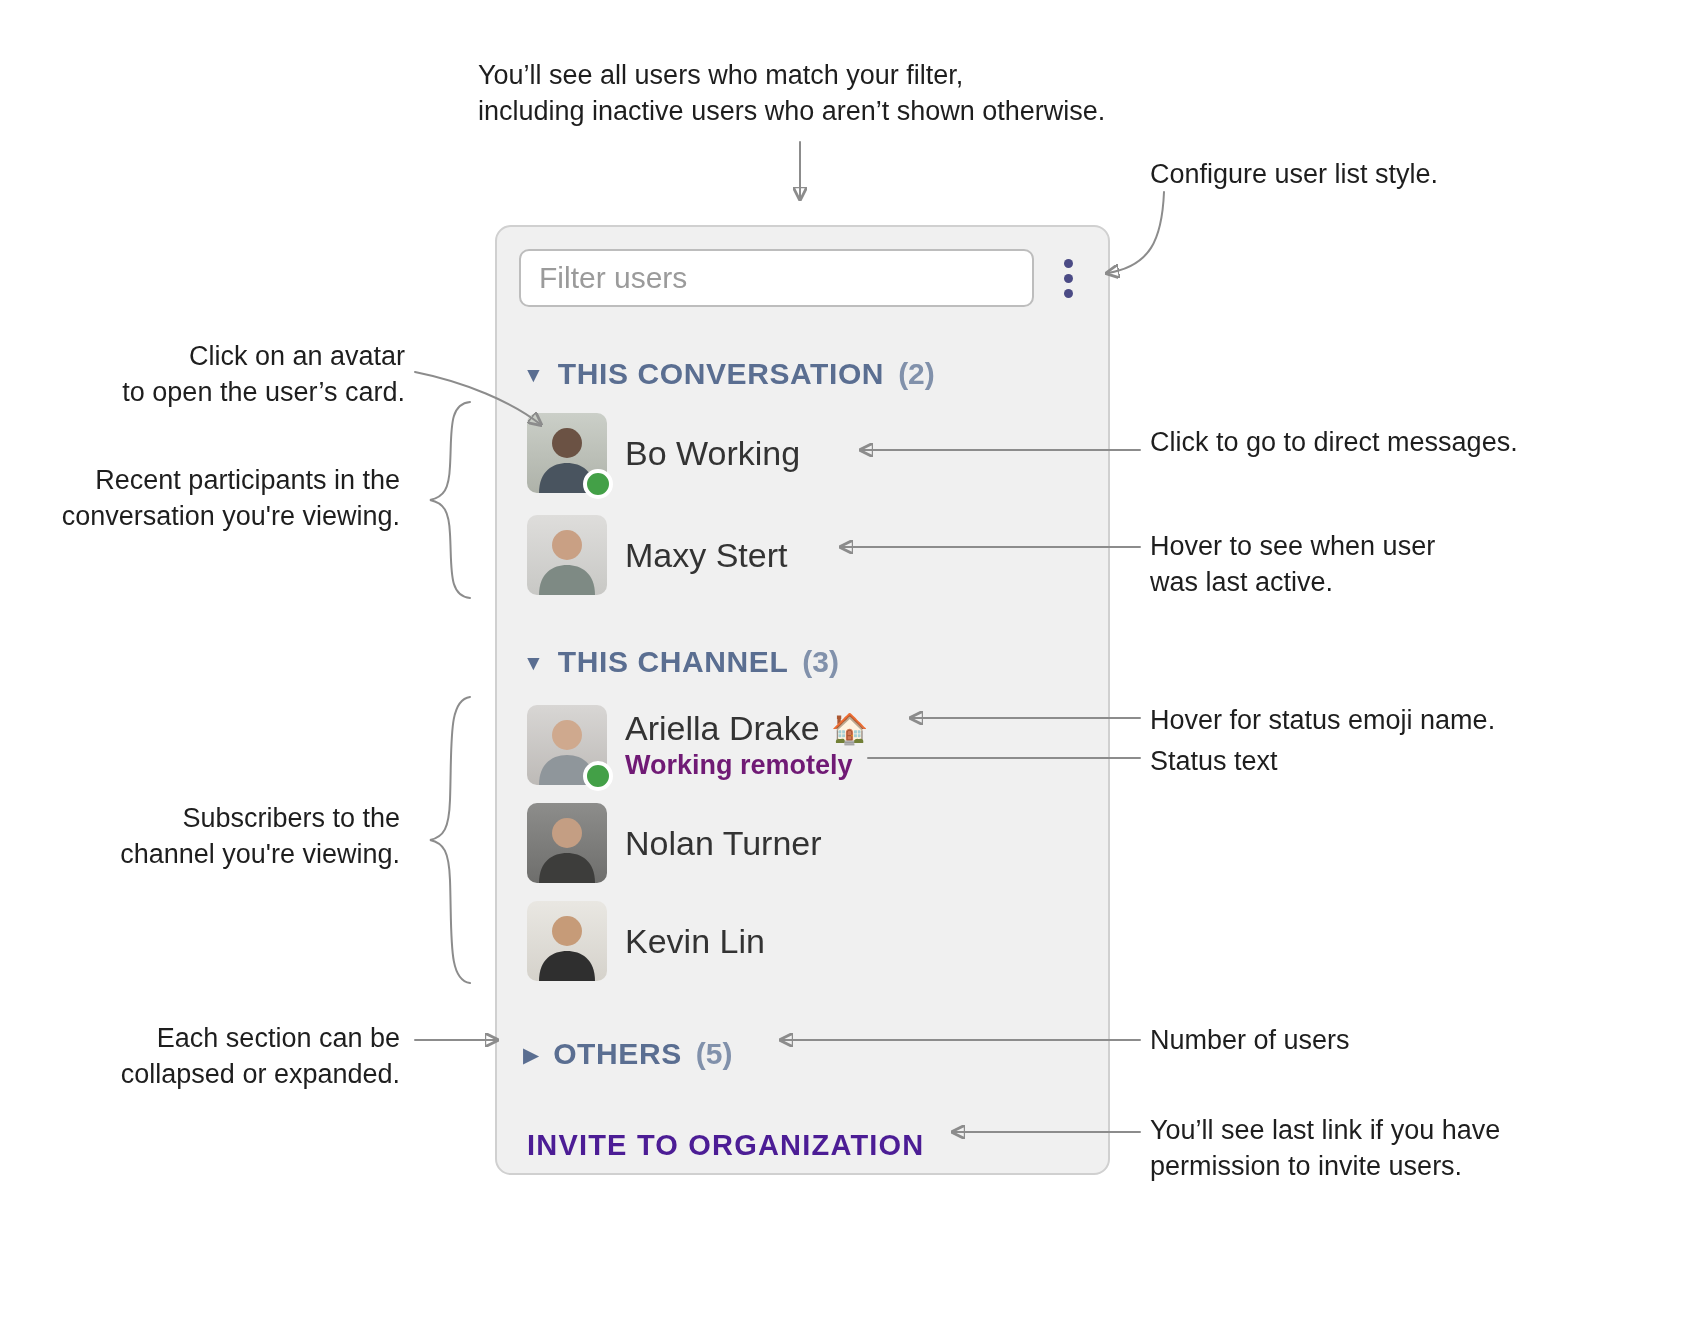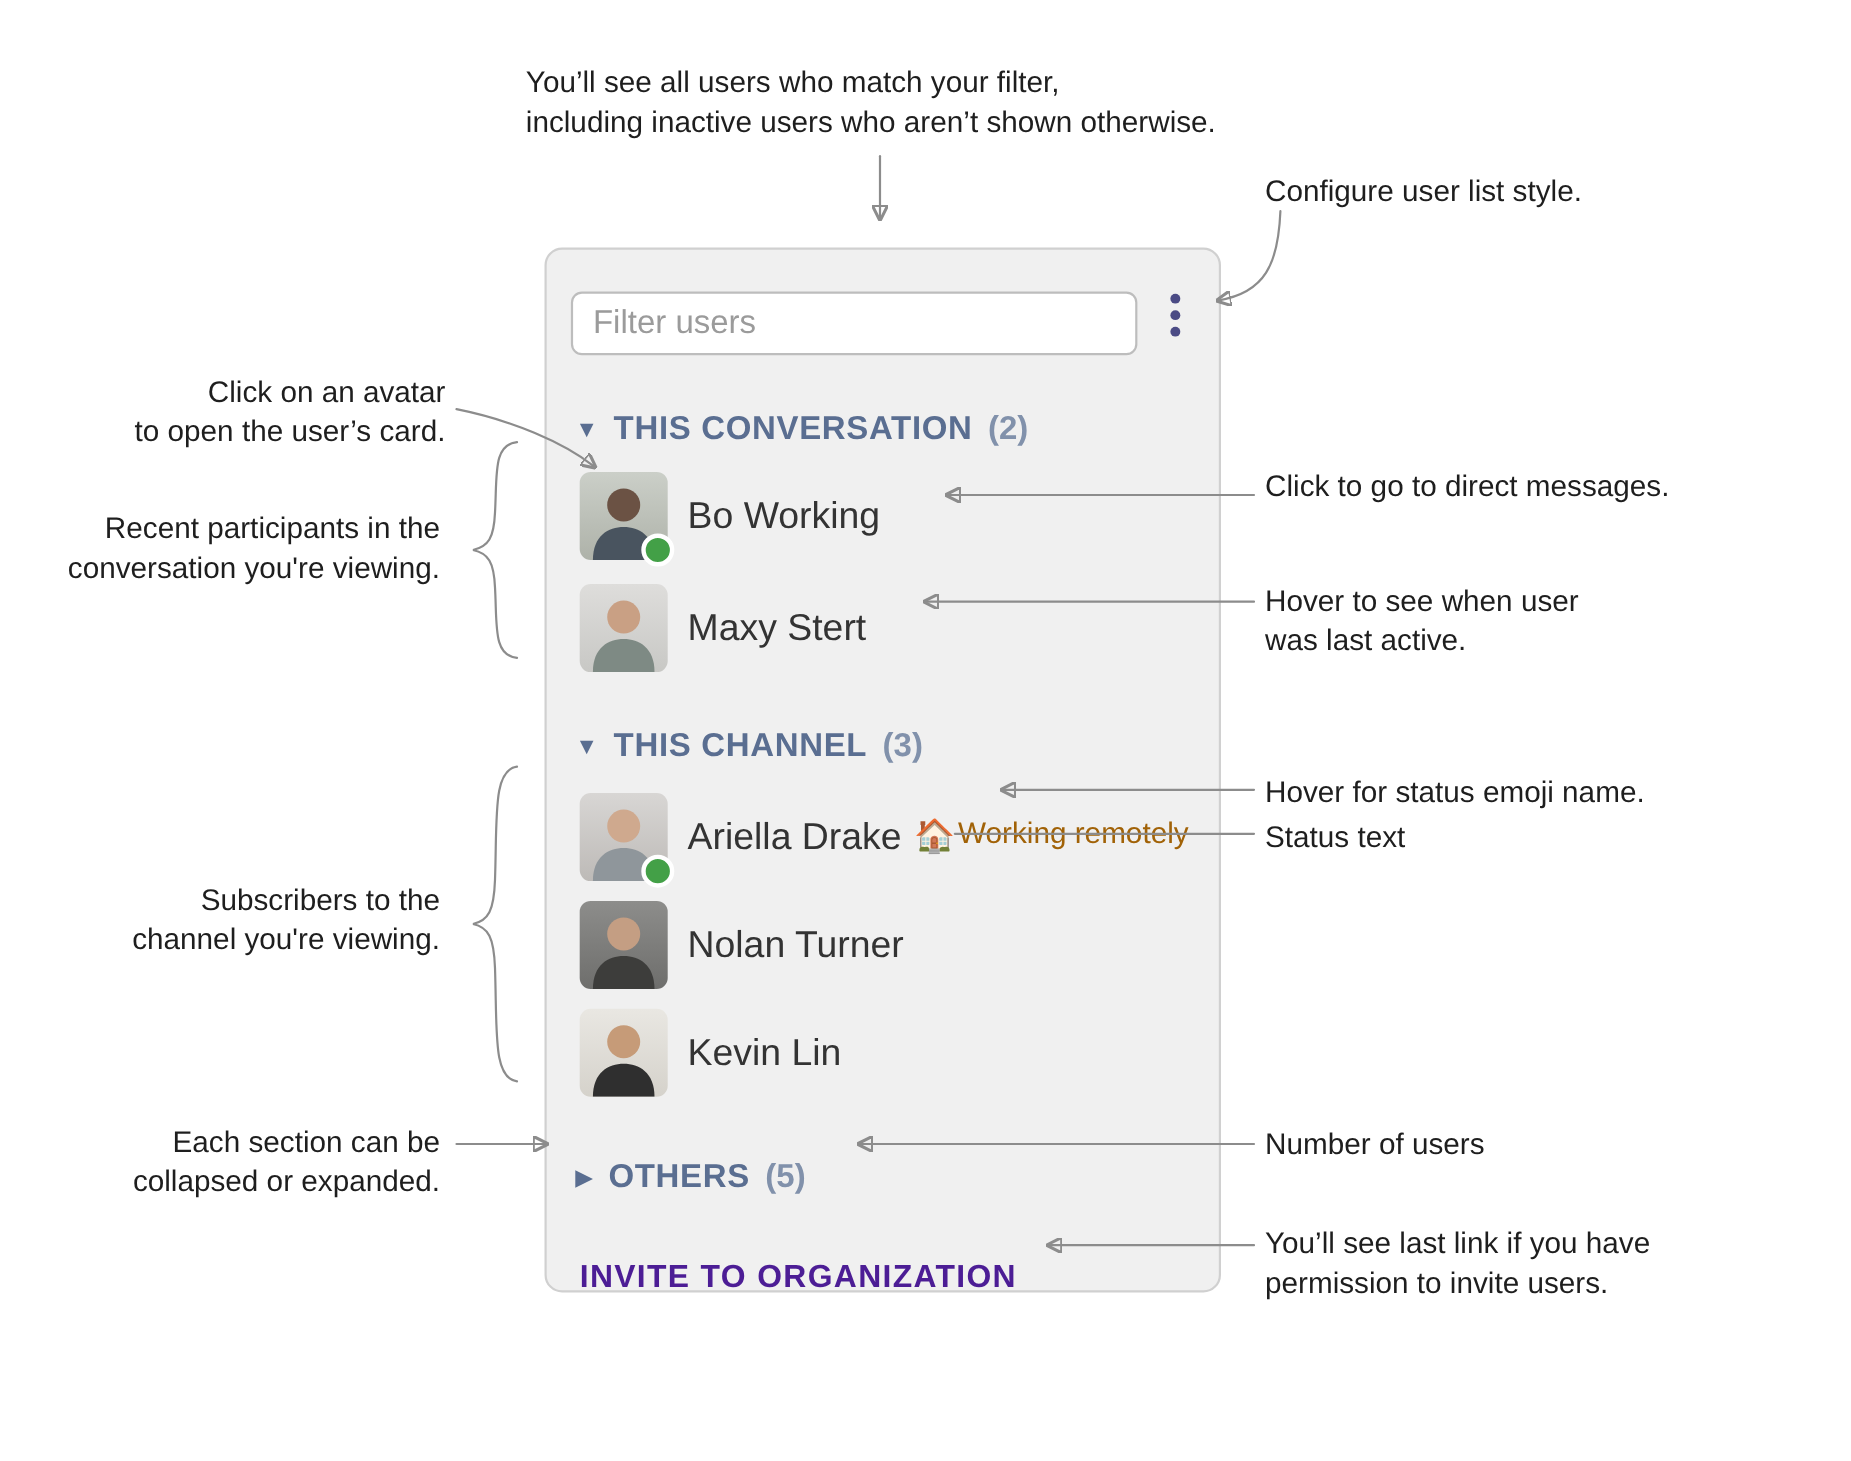--- a/index.html
+++ b/index.html
@@ -39,21 +39,20 @@
     border-radius:16px;
     padding:22px 18px 0 22px;
   }
   .filter-row { display:flex; align-items:center; gap:12px; }
   .filter-input {
     flex:1; height:58px; box-sizing:border-box;
     border:2px solid #bdbdbd; border-radius:10px;
     background:#ffffff; outline:none;
     font-family:inherit; font-size:30px; color:#333;
     padding:0 18px;
-    margin-top:16px;
   }
   .filter-input::placeholder { color:#9b9b9b; }
   .kebab {
     width:44px; height:58px; border:none; background:transparent;
     display:flex; flex-direction:column; align-items:center; justify-content:center;
     gap:6px; cursor:pointer; padding:0;
   }
   .kebab .dot { width:9px; height:9px; border-radius:50%; background:#4b4b85; }
 
   .section-header {
@@ -76,24 +75,24 @@
     position:relative; width:80px; height:80px;
     border-radius:10px; overflow:visible; cursor:pointer; flex:0 0 auto;
   }
   .avatar svg.person { width:80px; height:80px; border-radius:10px; display:block; }
   .presence {
     position:absolute; right:-6px; bottom:-6px;
     width:22px; height:22px; border-radius:50%;
     background:#43a047; border:4px solid #ffffff;
   }
   .user-name { font-size:34px; color:#333333; cursor:pointer; }
-  .user-meta { display:flex; flex-direction:row; justify-content:center; gap:2px; }
+  .user-meta { display:flex; flex-direction:column; justify-content:center; gap:2px; }
   .name-line { display:flex; align-items:center; gap:12px; }
   .status-emoji { font-size:30px; line-height:1; }
-  .status-text { font-size:27px; color:#a16207; }
+  .status-text { font-size:27px; color:#701a75;font-weight:bold; }
 
   
   .av-bo      { background:linear-gradient(#cbcfc8,#aeb2a9); }
   .av-bo .head{ fill:#6b5244; } .av-bo .torso{ fill:#49545f; }
   .av-maxy    { background:linear-gradient(#dedddb,#c8c8c5); }
   .av-maxy .head{ fill:#c9a084; } .av-maxy .torso{ fill:#7e8a84; }
   .av-ariella { background:linear-gradient(#d8d6d4,#bdbab7); }
   .av-ariella .head{ fill:#cfa98e; } .av-ariella .torso{ fill:#8f969b; }
   .av-kevin   { background:linear-gradient(#e9e7e2,#d5d2cb); }
   .av-kevin .head{ fill:#c69b78; } .av-kevin .torso{ fill:#2f2f2f; }

